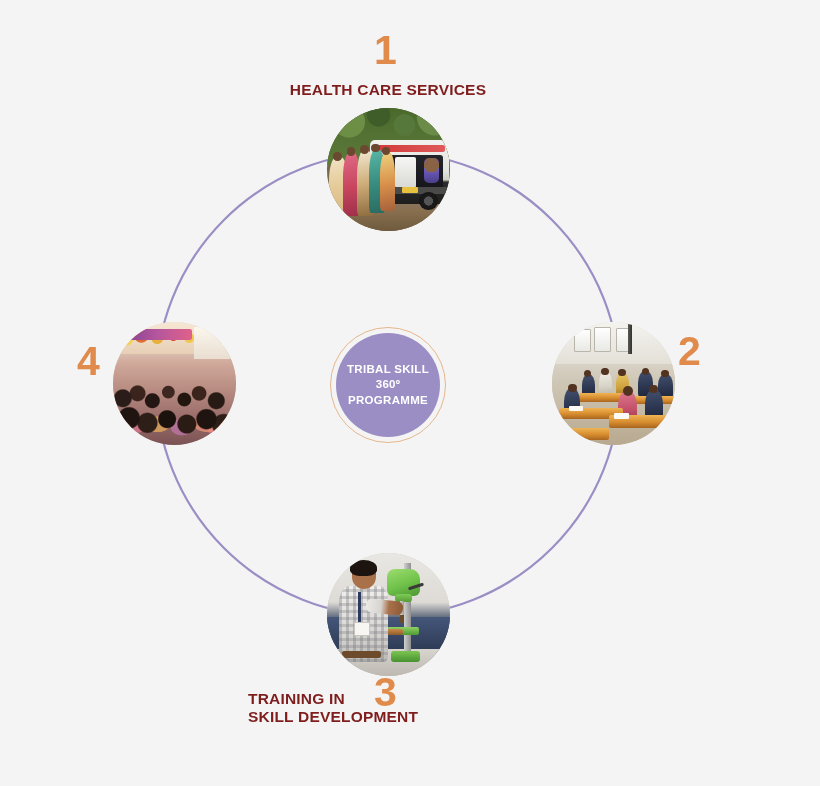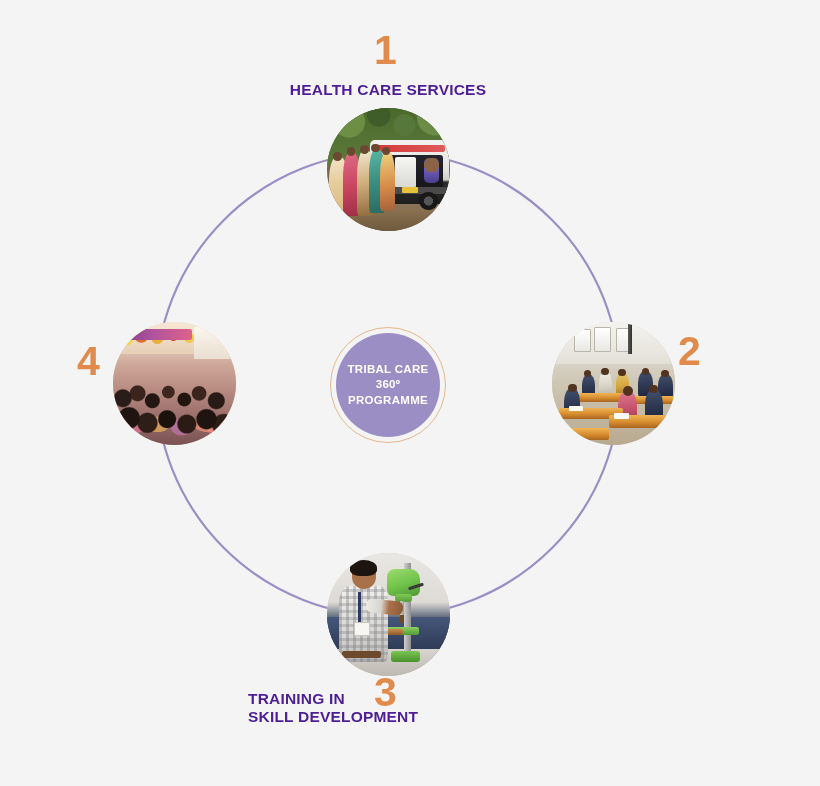--- a/index.html
+++ b/index.html
@@ -343,21 +343,21 @@
   
   .num {
     position: absolute;
     color: #e08b4c;
     font-size: 41px;
     font-weight: bold;
     line-height: 1;
   }
   .lbl {
     position: absolute;
-    color: #4c1d95;
+    color: #7f1d1d;
     font-size: 15.5px;
     font-weight: bold;
     line-height: 1.18;
     letter-spacing: 0.2px;
     white-space: pre-line;
   }
 
   #num-1 { left: 374px; top: 30px; }
   #lbl-1 { left: 248px; top: 81px; width: 280px; text-align: center; }
 
@@ -476,19 +476,19 @@
       <div class="obj stage-right"></div>
       <div class="obj banner"></div>
       <div class="obj crowd-colors"></div>
       <div class="obj crowd-layer"></div>
     </div>
   </div>
   <div class="num" id="num-4">4</div>
 
   <div class="hub">
     <div class="hub-inner">
-      <div class="hub-text">TRIBAL CARE
+      <div class="hub-text">TRIBAL SKILL
 360º
 PROGRAMME</div>
     </div>
   </div>
 
 </div>
 
 </body></html>

